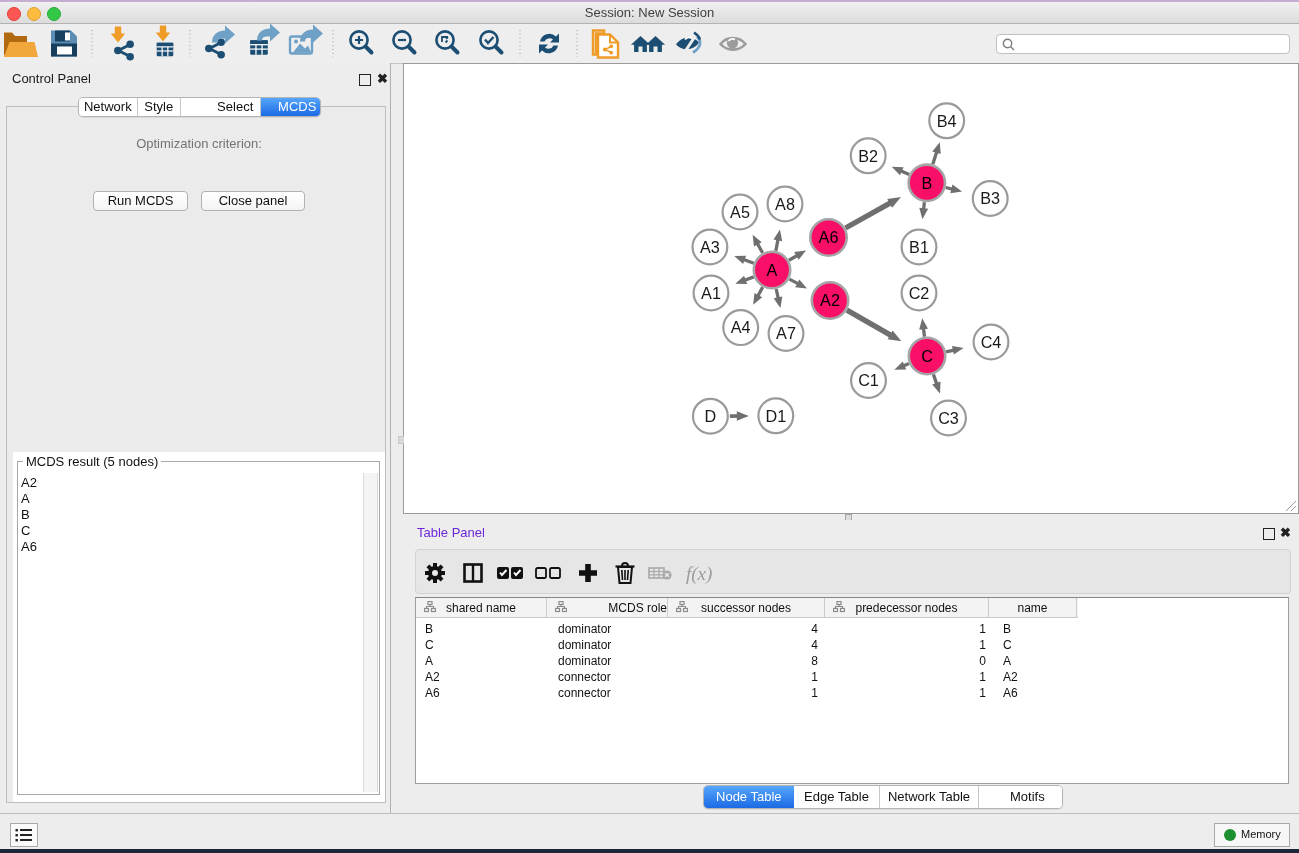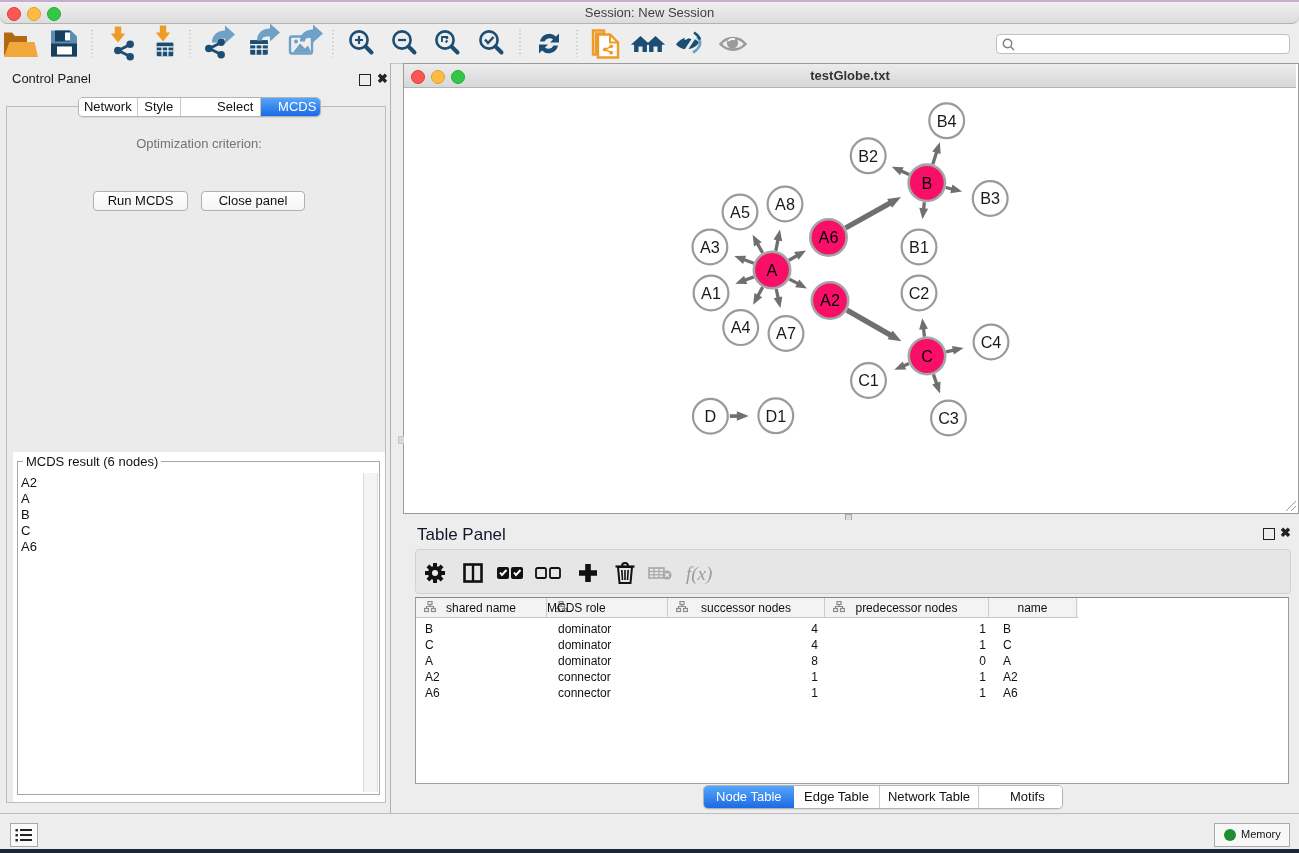--- a/index.html
+++ b/index.html
@@ -2,21 +2,21 @@
 <html><head>
 <meta charset="utf-8">
 <style>
 html,body{margin:0;padding:0;}
 body{width:1299px;height:853px;position:relative;overflow:hidden;
   font-family:"Liberation Sans",sans-serif;background:#ededed;}
 .abs{position:absolute;}
 
 #deskTop{left:0;top:0;width:1299px;height:2px;background:#c5aed1;}
 #titlebar{left:0;top:2px;width:1299px;height:21px;
-  background:linear-gradient(#f0f0f0,#dcdcdc);border-bottom:1px solid #b2b2b2;border-radius:7px;}
+  background:linear-gradient(#f0f0f0,#dcdcdc);border-bottom:1px solid #b2b2b2;}
 .tl{position:absolute;top:4.5px;width:12px;height:12px;border-radius:50%;}
 #titlebar .r{left:7px;background:#fc5753;border:0.5px solid #df3d38;}
 #titlebar .y{left:27px;background:#fdbc40;border:0.5px solid #de9f34;}
 #titlebar .g{left:47px;background:#33c748;border:0.5px solid #27aa35;}
 #titleText{left:0;top:3px;width:1299px;text-align:center;font-size:13px;color:#404040;}
 #toolbar{left:0;top:24px;width:1299px;height:39px;background:#eeeeee;border-bottom:1px solid #c4c4c4;}
 #searchbox{left:996px;top:10px;width:292px;height:18px;background:#fff;
   border:1px solid #c0c0c0;border-radius:4px;}
 
 #cpanel{left:0;top:63px;width:390px;height:750px;background:#ededed;border-right:1px solid #b0b0b0;}
@@ -54,21 +54,21 @@
 
 #netwin{left:403px;top:63px;width:894px;height:449px;background:#fff;border:1px solid #9b9b9b;}
 #netTitlebar{left:0;top:0;width:892px;height:23px;
   background:linear-gradient(#ececec,#d8d8d8);border-bottom:1px solid #b4b4b4;}
 #netTitlebar .r{left:7px;top:5.5px;background:#fc5753;border:0.5px solid #df3d38;}
 #netTitlebar .y{left:27px;top:5.5px;background:#fdbc40;border:0.5px solid #de9f34;}
 #netTitlebar .g{left:47px;top:5.5px;background:#33c748;border:0.5px solid #27aa35;}
 #netTitle{left:0;top:4px;width:892px;text-align:center;font-size:13px;font-weight:bold;color:#333;}
 
 #tpanel{left:403px;top:520px;width:896px;height:293px;background:#ededed;}
-#tpTitle{left:14px;top:5px;font-size:17px;color:#0f172a;}
+#tpTitle{left:14px;top:5px;font-size:13px;color:#6d28d9;}
 #tpToolbar{left:12px;top:29px;width:874px;height:43px;background:#e6e6e6;border:1px solid #d2d2d2;border-radius:4px;}
 #tableBox{left:12px;top:77px;width:872px;height:185px;background:#fff;border:1px solid #9e9e9e;border-top-color:#868686;}
 #thead{position:absolute;left:0;top:0;width:662px;height:19px;background:#f3f3f3;
   border-bottom:1px solid #c8c8c8;font-size:12px;color:#111;}
 .thcell{position:absolute;top:0;height:19px;border-right:1px solid #cccccc;text-align:center;line-height:19px;}
 .trow{position:absolute;font-size:12px;color:#111;height:16px;line-height:16px;}
 #tabsBottom{left:268px;top:265px;width:358px;margin-left:32px;}
 
 #statusbar{left:0;top:813px;width:1299px;height:36px;background:#ededed;border-top:1px solid #bdbdbd;}
 #listBtn{position:absolute;left:10px;top:9px;width:26px;height:22px;background:#fafafa;
@@ -238,34 +238,28 @@
     <div class="seg" style="width:71px;">Network</div>
     <div class="seg" style="width:52px;">Style</div>
     <div class="seg" style="width:60px;padding-left:30px;">Select</div>
     <div class="seg sel" style="width:56px;">MCDS</div>
   </div>
   <div class="abs" id="optLabel">Optimization criterion:</div>
   <div class="btn" id="runBtn">Run MCDS</div>
   <div class="btn" id="closeBtn">Close panel</div>
   <div class="abs" id="resultPanel">
     <div id="resultGroup">
-      <div id="resultTitle">MCDS result (6 nodes)</div>
+      <div id="resultTitle">MCDS result (5 nodes)</div>
       <div id="resultList">A2<br>A<br>B<br>C<br>A6</div>
       <div id="resultScroll"></div>
     </div>
   </div>
 </div>
 
 <div class="abs" id="netwin">
-  <div class="abs" id="netTitlebar">
-    <div class="tl r"></div>
-      <div class="tl y"></div>
-      <div class="tl g"></div>
-    <div class="abs" id="netTitle">testGlobe.txt</div>
-  </div>
   <svg class="abs" id="graph" style="left:0;top:24px;" width="892" height="420" viewBox="0 0 892 420">
 <line x1="349.8" y1="188.9" x2="339.3" y2="192.8" stroke="#6f6f6f" stroke-width="3.3"></line>
 <polygon points="331.3,195.8 340.1,187.8 343.2,196.1" fill="#6f6f6f"></polygon>
 <line x1="349.7" y1="175.2" x2="338.3" y2="171.0" stroke="#6f6f6f" stroke-width="3.3"></line>
 <polygon points="330.3,168.0 342.1,167.7 339.1,176.0" fill="#6f6f6f"></polygon>
 <line x1="358.7" y1="199.1" x2="353.2" y2="209.3" stroke="#6f6f6f" stroke-width="3.3"></line>
 <polygon points="349.1,216.8 350.5,205.0 358.2,209.2" fill="#6f6f6f"></polygon>
 <line x1="358.6" y1="164.9" x2="352.7" y2="154.2" stroke="#6f6f6f" stroke-width="3.3"></line>
 <polygon points="348.6,146.8 357.7,154.3 350.0,158.5" fill="#6f6f6f"></polygon>
 <line x1="372.2" y1="201.0" x2="374.6" y2="211.8" stroke="#6f6f6f" stroke-width="3.3"></line>
@@ -430,21 +424,21 @@
         </div>
         <div class="thcell" style="left:131px;width:120px;">
           <svg width="12" height="12" style="position:absolute;left:8px;top:3px">
             <g fill="none" stroke="#8b8b8b" stroke-width="1.2">
               <rect x="4" y="0.5" width="4" height="3"></rect>
               <rect x="0.5" y="7.5" width="4" height="3"></rect>
               <rect x="7.5" y="7.5" width="4" height="3"></rect>
               <path d="M6,3.5 V5.5 M2.5,7.5 V5.5 H9.5 V7.5"></path>
             </g>
           </svg>
-          <span style="position:absolute;left:0;right:0;text-align:left;top:1px">MCDS role</span>
+          <span style="position:absolute;left:0;right:0;text-align:right;top:1px">MCDS role</span>
         </div>
         <div class="thcell" style="left:252px;width:156px;">
           <svg width="12" height="12" style="position:absolute;left:8px;top:3px">
             <g fill="none" stroke="#8b8b8b" stroke-width="1.2">
               <rect x="4" y="0.5" width="4" height="3"></rect>
               <rect x="0.5" y="7.5" width="4" height="3"></rect>
               <rect x="7.5" y="7.5" width="4" height="3"></rect>
               <path d="M6,3.5 V5.5 M2.5,7.5 V5.5 H9.5 V7.5"></path>
             </g>
           </svg>

